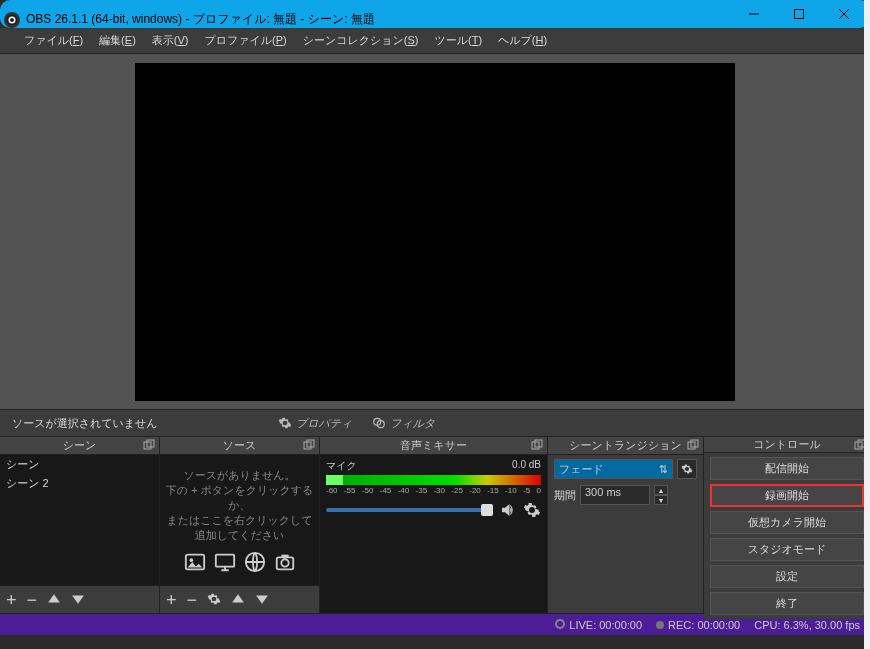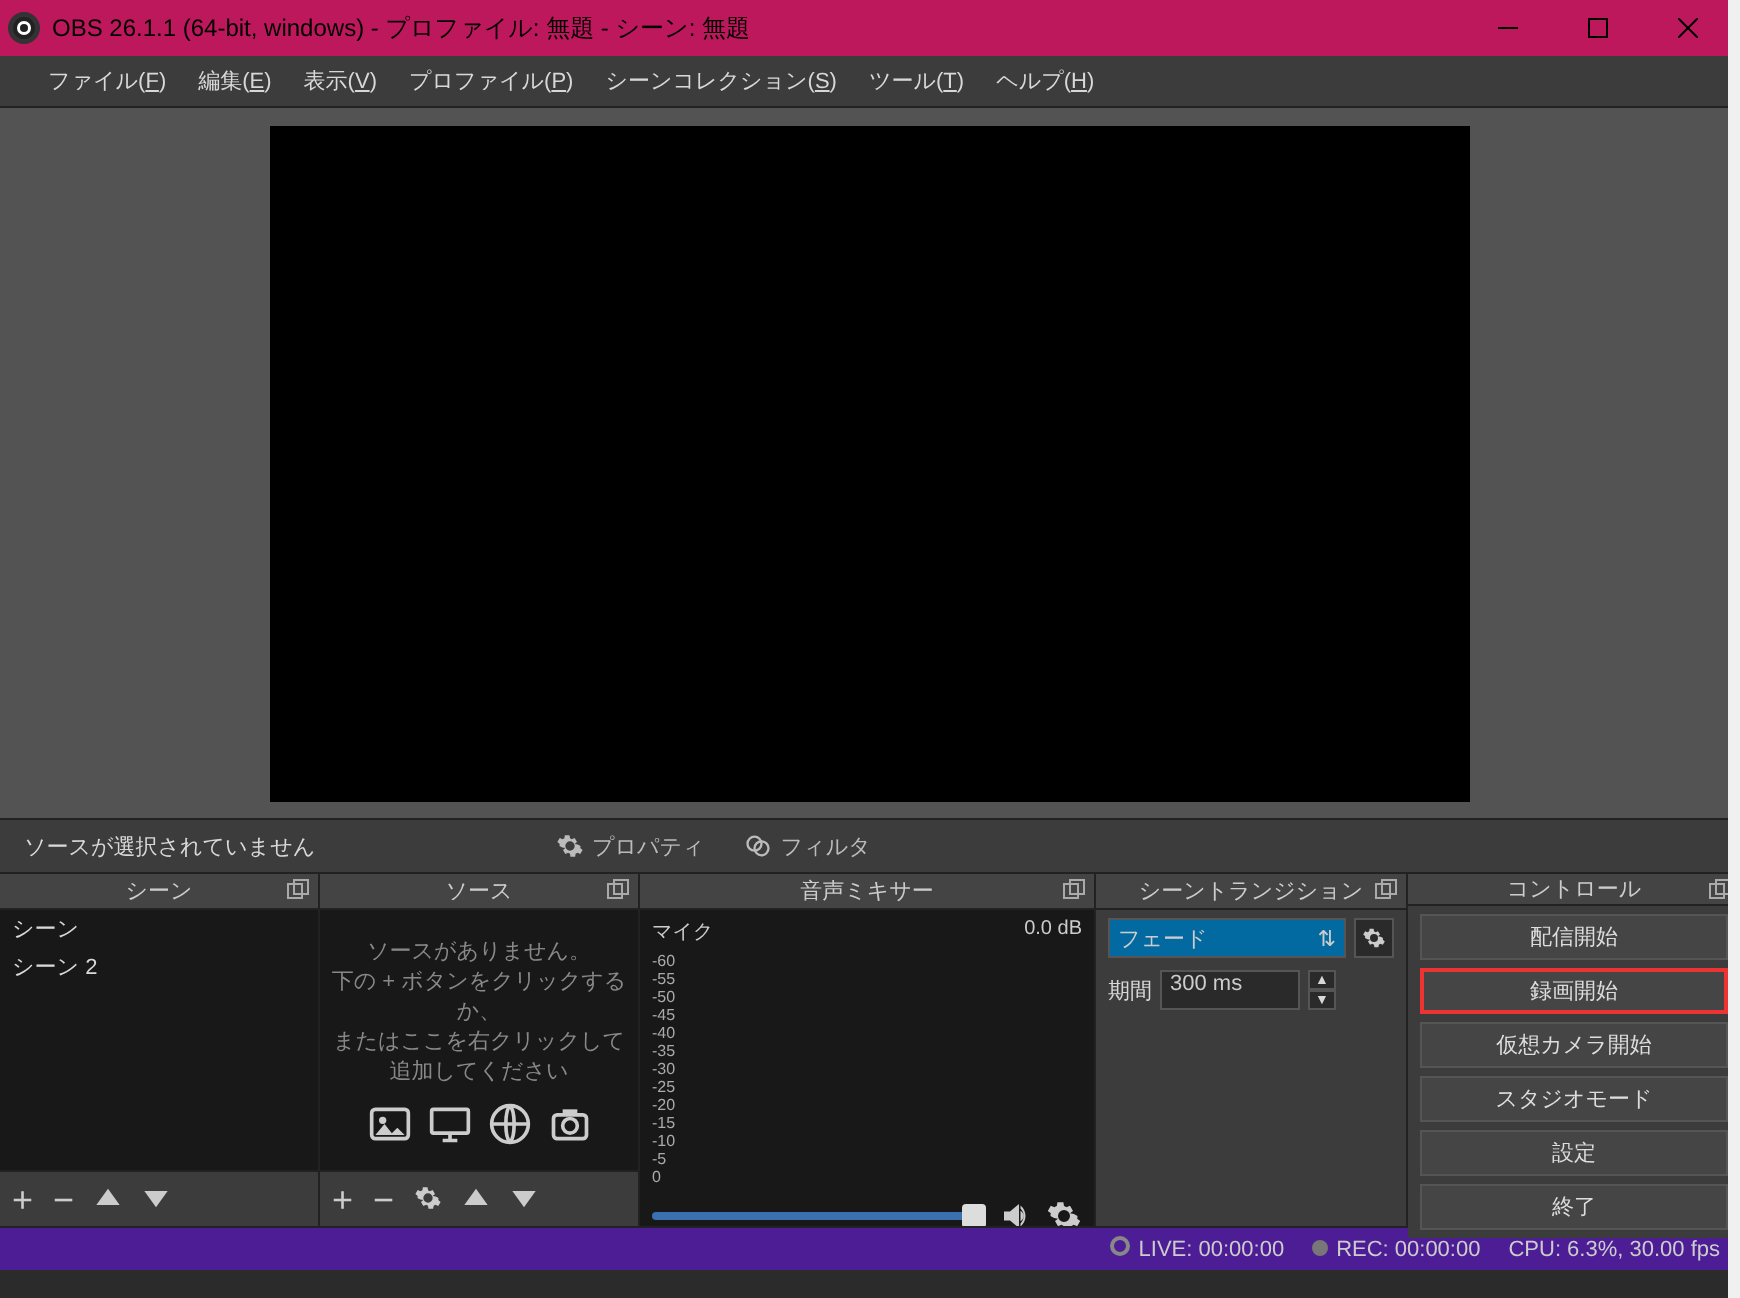--- a/index.html
+++ b/index.html
@@ -1,34 +1,34 @@
 <!DOCTYPE html>
 <html><head>
 <meta charset="utf-8">
 <style>
 * { box-sizing: border-box; margin: 0; padding: 0; font-family: "Meiryo", "MS Gothic", sans-serif; }
 body { background: #2b2b2b; width: 870px; height: 649px; overflow: hidden; color: #d8d8d8; font-size: 11px; }
 
-.titlebar { background: #be185d; height: 28px; display: flex; align-items: center; padding: 0 4px; color: #000; }
+.titlebar { background: #0ea5e9; height: 28px; display: flex; align-items: flex-end; padding: 0 4px; color: #000; border-radius: 10px; }
 .titlebar .logo { width: 16px; height: 16px; border-radius: 50%; background: #333; margin-right: 6px; display: flex; align-items: center; justify-content: center; }
 .titlebar .logo svg { width: 12px; height: 12px; }
 .titlebar .title { flex: 1; font-size: 12px; }
 .titlebar .winbtn { width: 45px; height: 28px; display: flex; align-items: center; justify-content: center; cursor: pointer; }
 .titlebar .winbtn svg { width: 10px; height: 10px; }
 
 .menubar { background: #3c3c3c; height: 26px; display: flex; align-items: center; padding: 0 16px; color: #d8d8d8; border-bottom: 1px solid #222; }
 .menubar .menu-item { padding: 4px 8px; cursor: pointer; }
 .mnemonic { text-decoration: underline; }
 
 .preview-area { height: 355px; background: #535353; display: flex; align-items: center; justify-content: center; }
 .preview-canvas { width: 600px; height: 338px; background: #000; }
 
 .toolbar-row { background: #3c3c3c; height: 28px; display: flex; align-items: center; border-top: 1px solid #222; border-bottom: 1px solid #222; }
 .toolbar-row .status-text { flex: 0 0 auto; padding: 0 12px; width: 268px; }
-.toolbar-row .tbtn { display: flex; align-items: center; padding: 0 10px; height: 100%; cursor: pointer; color: #bbb; }
+.toolbar-row .tbtn { display: flex; align-items: center; padding: 0 10px; height: 100%; cursor: pointer; color: #bbb; font-style: italic; }
 .toolbar-row .tbtn svg { width: 14px; height: 14px; margin-right: 4px; fill: #bbb; }
 .toolbar-row .spacer { flex: 1; }
 
 .docks { display: flex; height: 176px; background: #3c3c3c; }
 .dock { display: flex; flex-direction: column; border-right: 1px solid #222; }
 .dock:last-child { border-right: none; }
 .dock-header { background: #444; height: 18px; display: flex; align-items: center; justify-content: center; position: relative; color: #ccc; border-bottom: 1px solid #222; }
 .popout-icon { position: absolute; right: 4px; top: 2px; width: 12px; height: 12px; cursor: pointer; }
 .popout-icon svg { width: 12px; height: 12px; fill: #aaa; }
 .dock-body { flex: 1; background: #181818; display: flex; flex-direction: column; overflow: hidden; }
@@ -46,21 +46,21 @@
 .dock-footer .fbtn svg { width: 14px; height: 14px; fill: #ccc; }
 
 .sources-empty { flex: 1; display: flex; flex-direction: column; align-items: center; justify-content: center; text-align: center; color: #888; font-size: 11px; padding: 4px; }
 .sources-empty .icon-row { display: flex; gap: 8px; margin-top: 8px; }
 .sources-empty .icon-row svg { width: 22px; height: 22px; fill: #ccc; }
 
 .mixer-body { padding: 4px 6px; }
 .mixer-label-row { display: flex; justify-content: space-between; font-size: 10px; color: #ccc; }
 .meter { position: relative; height: 10px; background: linear-gradient(to right, #0a0 0%, #0d0 60%, #cc0 75%, #d00 100%); margin-top: 2px; }
 .meter::after { content: ""; position: absolute; left: 0; top: 0; width: 8%; height: 100%; background: #6f6; }
-.meter-ticks { display: flex; justify-content: space-between; font-size: 8px; color: #aaa; margin-top: 1px; flex-direction: column; }
+.meter-ticks { display: flex; justify-content: space-between; font-size: 8px; color: #aaa; margin-top: 1px; }
 .slider-row { display: flex; align-items: center; margin-top: 6px; gap: 6px; }
 .slider-track { flex: 1; height: 4px; background: #3a6fb0; position: relative; border-radius: 2px; }
 .slider-thumb { position: absolute; right: 0; top: -4px; width: 12px; height: 12px; background: #ddd; border-radius: 2px; }
 .slider-row svg { width: 18px; height: 18px; fill: #ccc; cursor: pointer; }
 
 .trans-body { padding: 4px 6px; font-size: 11px; background: #3c3c3c; flex: 1; }
 .trans-row { display: flex; align-items: center; margin-bottom: 6px; gap: 4px; }
 .trans-select { flex: 1; background: #0369a1; border: 1px solid #555; padding: 2px 4px; color: #ccc; height: 20px; display: flex; align-items: center; justify-content: space-between; }
 .trans-gear { width: 20px; height: 20px; background: #2a2a2a; border: 1px solid #555; display: flex; align-items: center; justify-content: center; cursor: pointer; }
 .trans-gear svg { width: 12px; height: 12px; fill: #ccc; }

